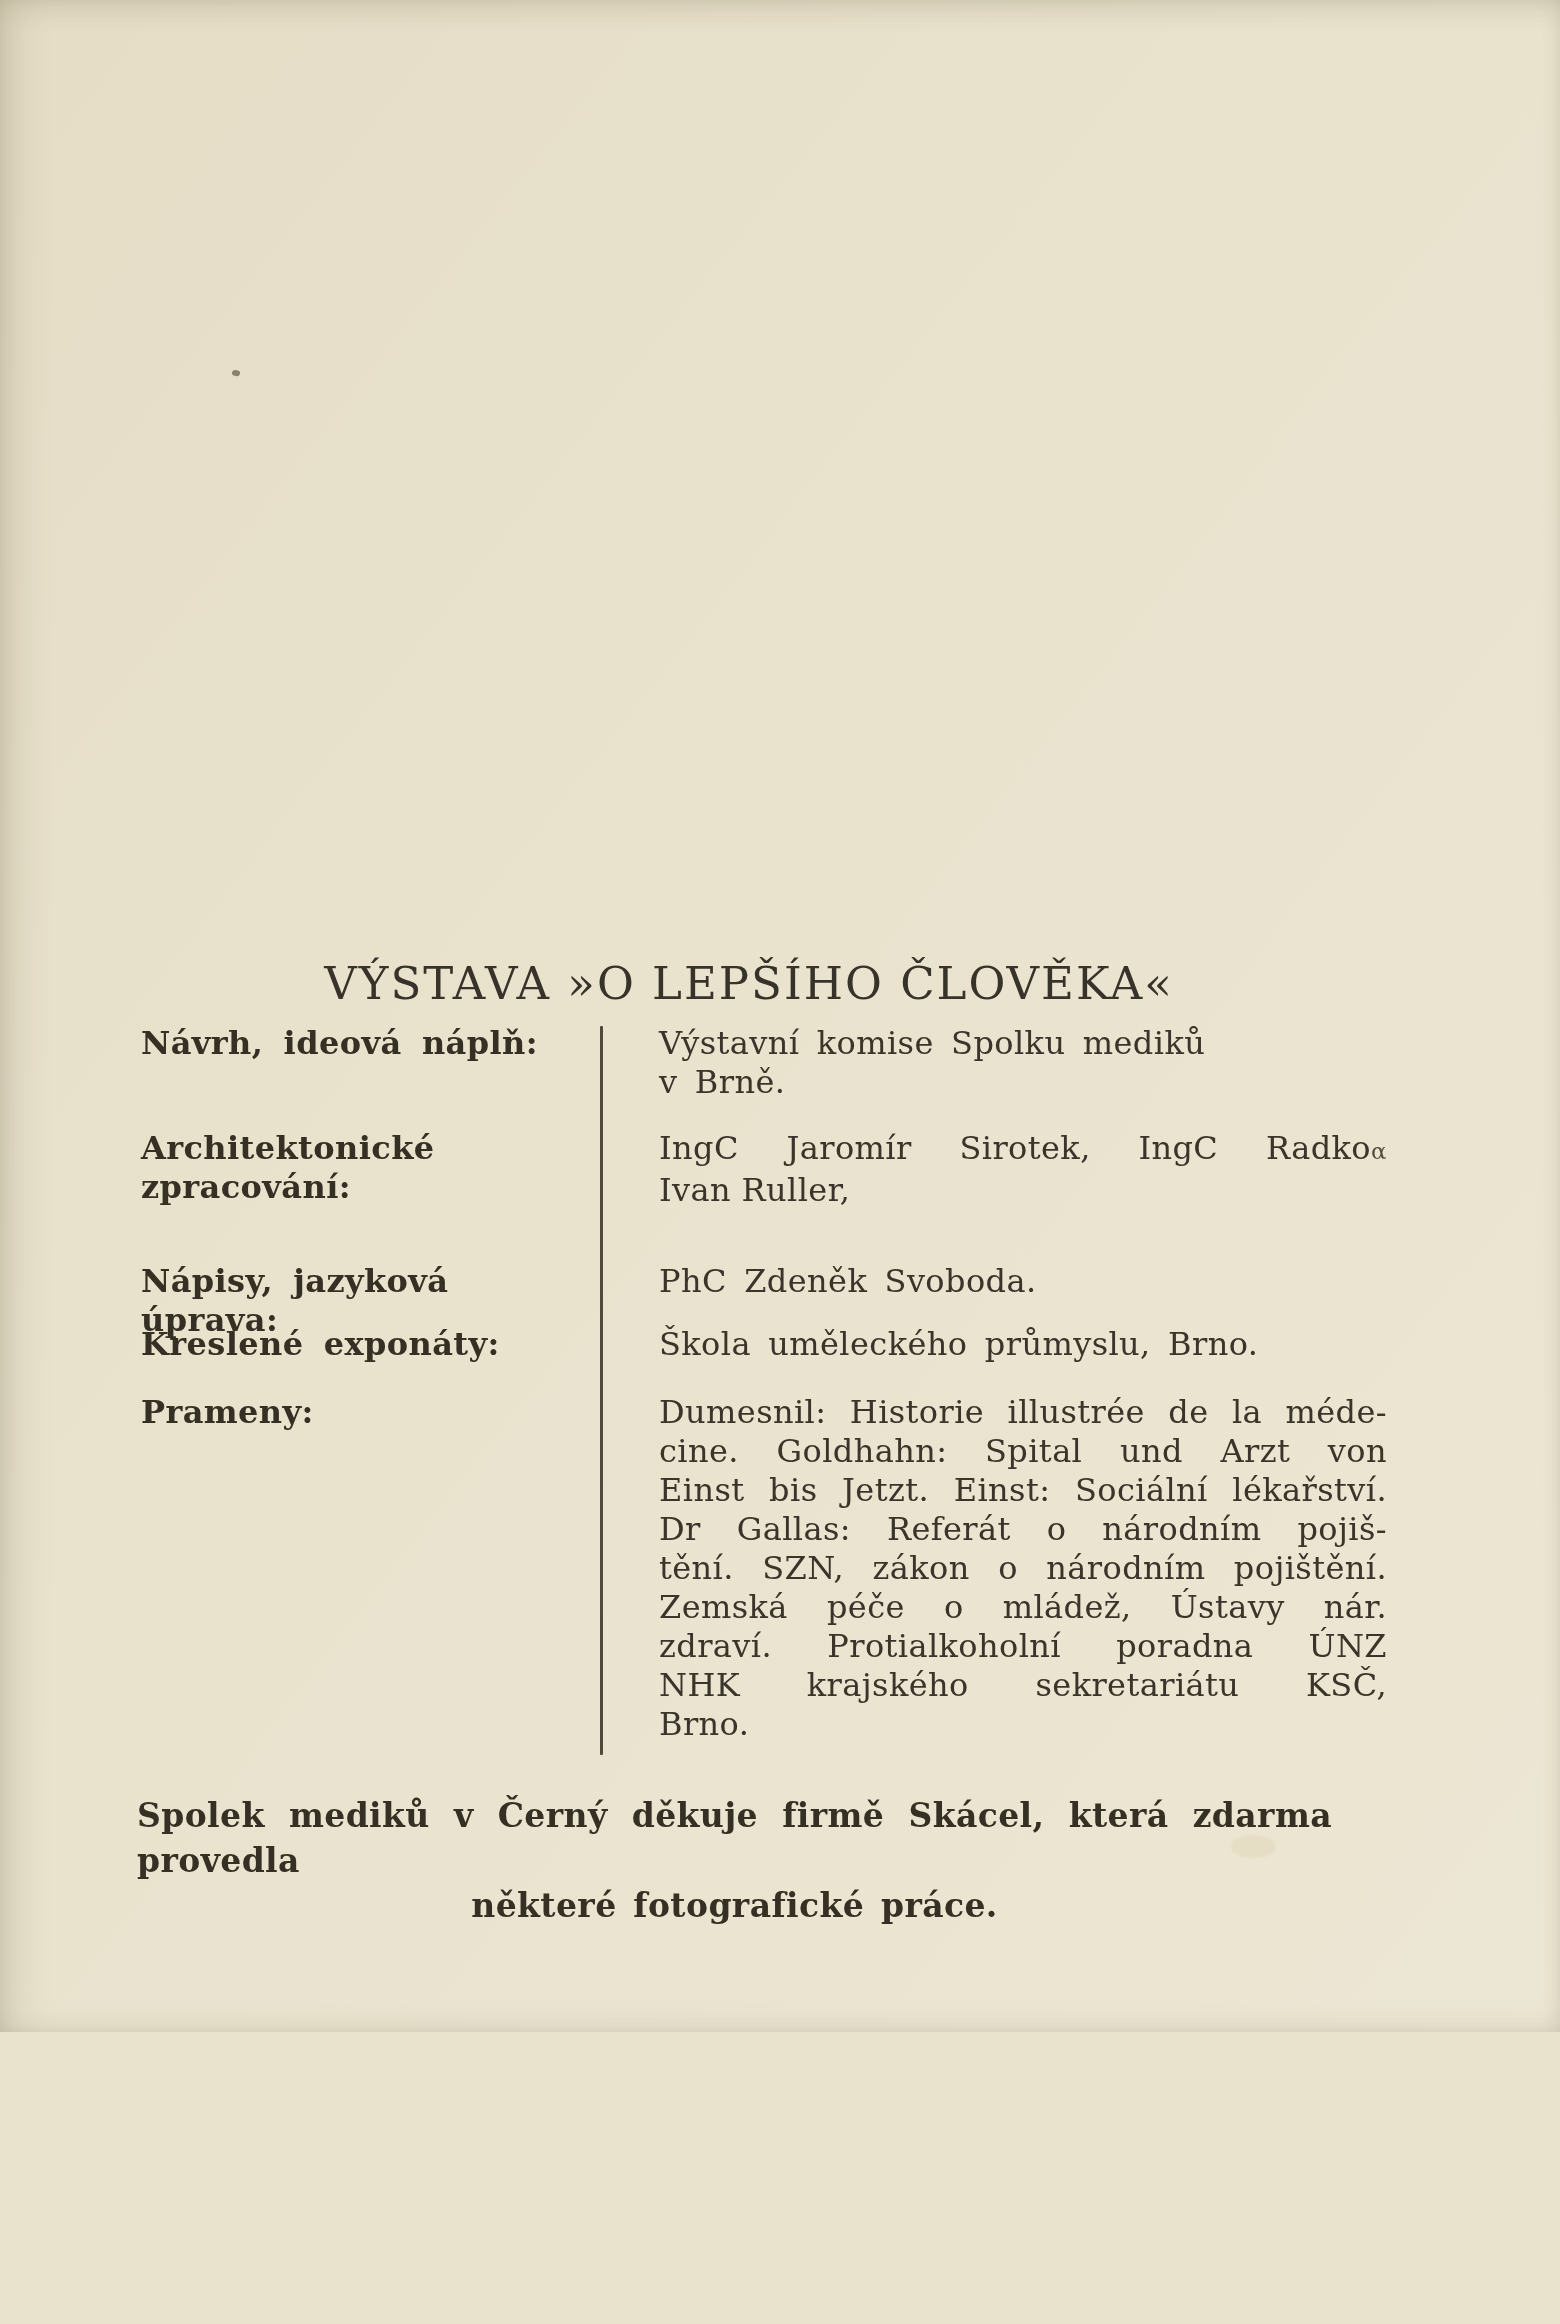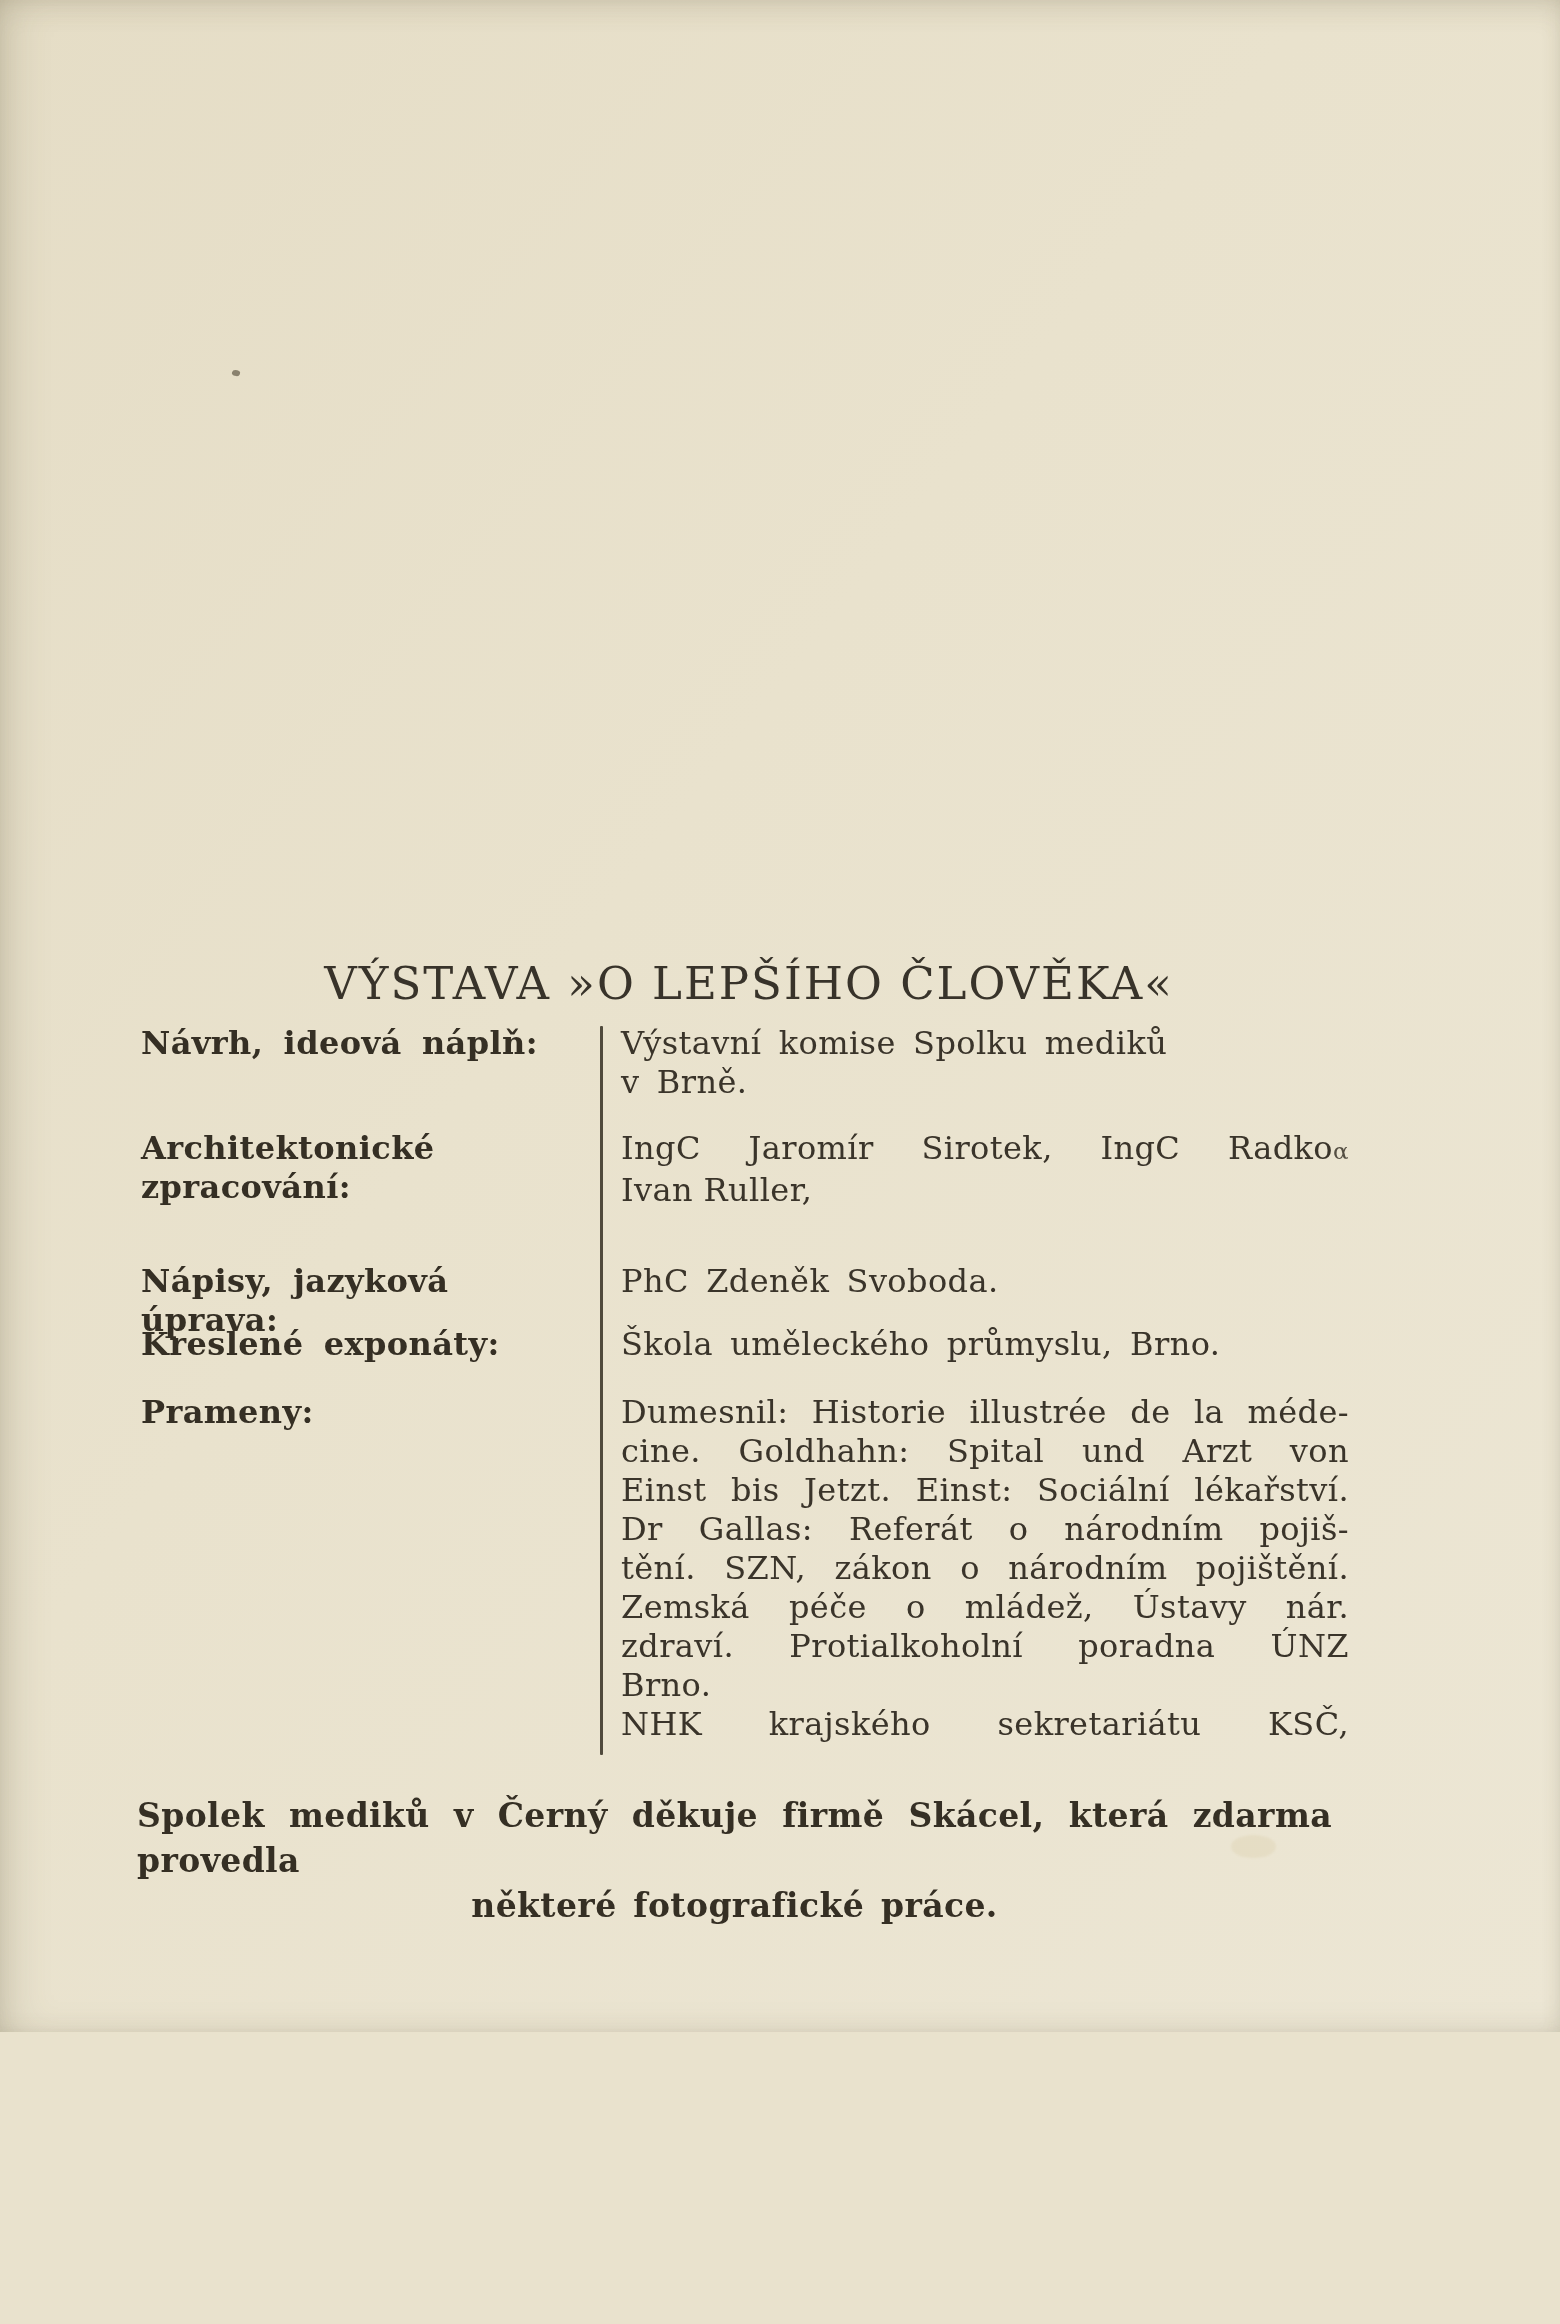--- a/index.html
+++ b/index.html
@@ -53,21 +53,21 @@
     letter-spacing: 0.4px;
   }
   .label {
     left: 141px;
     width: 449px;
     font-weight: 700;
     word-spacing: 8.8px;
     color: #352f24;
   }
   .value {
-    left: 621px;
+    left: 659px;
     width: 728px;
     color: #3a342a;
   }
   .lln { display: block; }
   .ln  { display: block; }
   .sp  { word-spacing: 6.8px; }
   .just {
     text-align: justify;
     text-align-last: justify;
   }
@@ -168,22 +168,22 @@
       <span class="lln">Prameny:</span>
     </div>
     <div class="value" style="top:1393px">
       <div class="ln just">Dumesnil: Historie illustrée de la méde-</div>
       <div class="ln just">cine. Goldhahn: Spital und Arzt von</div>
       <div class="ln just">Einst bis Jetzt. Einst: Sociální lékařství.</div>
       <div class="ln just">Dr Gallas: Referát o národním pojiš-</div>
       <div class="ln just">tění. SZN, zákon o národním pojištění.</div>
       <div class="ln just">Zemská péče o mládež, Ústavy nár.</div>
       <div class="ln just">zdraví. Protialkoholní poradna ÚNZ</div>
+      <div class="ln just">NHK krajského sekretariátu KSČ,</div>
       <div class="ln">Brno.</div>
-      <div class="ln just">NHK krajského sekretariátu KSČ,</div>
     </div>
   </section>
 
   <footer class="ack">
     <div class="ack-line just">Spolek mediků v Černý děkuje firmě Skácel, která zdarma provedla</div>
     <div class="ack-line ack-center">některé fotografické práce.</div>
   </footer>
 
   <div class="speck"></div>
   <div class="stain"></div>

